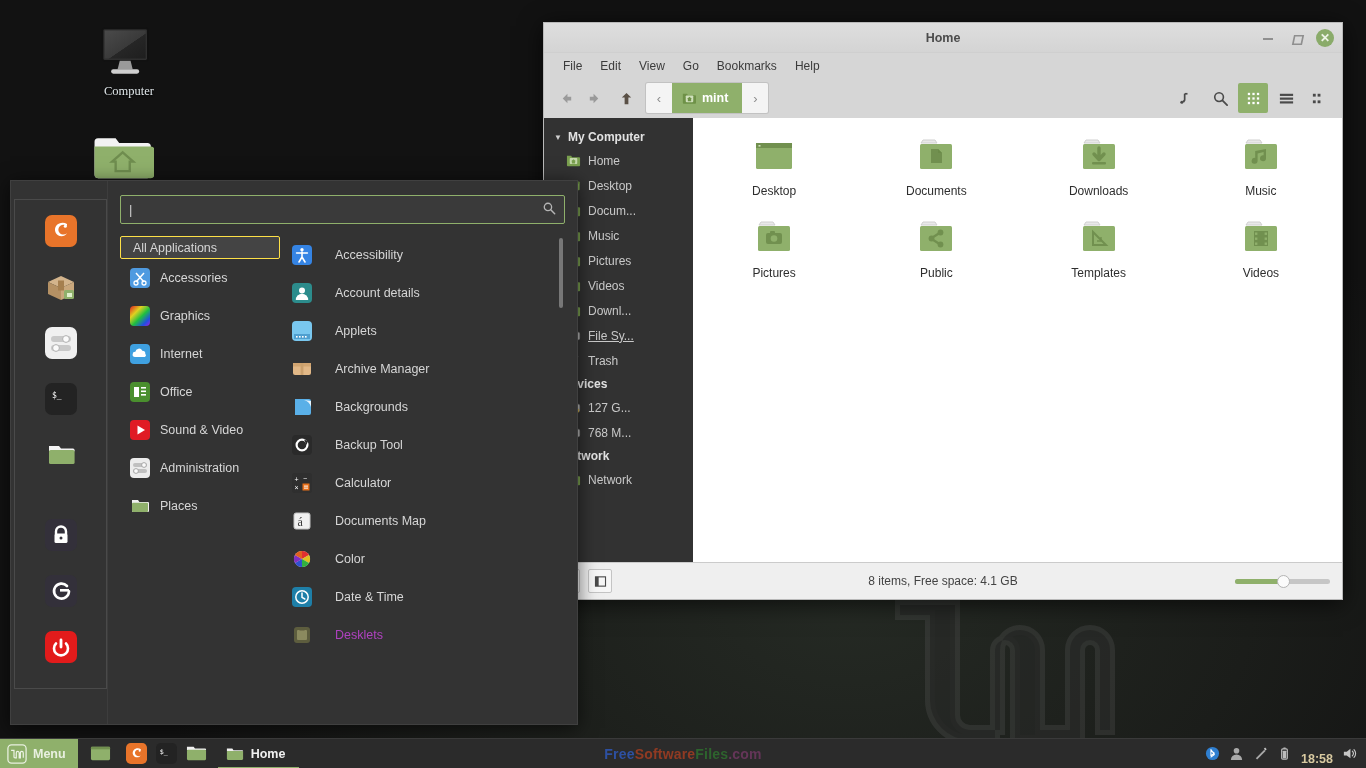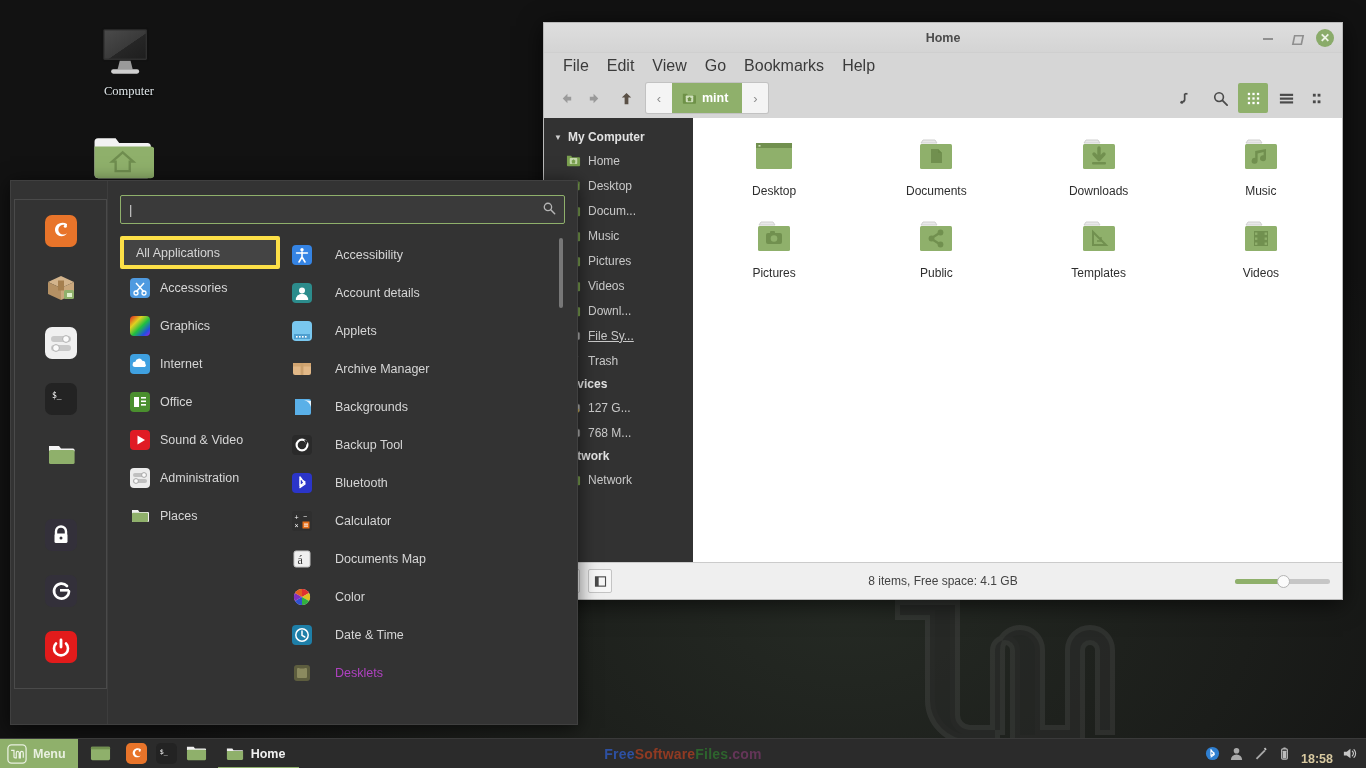--- a/index.html
+++ b/index.html
@@ -58,21 +58,21 @@
   .win-btn.min::after { content:""; position:absolute; left:3px; top:8px; width:10px; height:2px; background:#8f8f8f; }
   .win-btn.max::after { content:""; position:absolute; left:4px; top:4px; width:8px; height:8px;
     border:2px solid #8f8f8f; transform: skewX(-12deg) scale(.85); }
   .win-btn.close { width:18px; height:18px; border-radius:50%; background:#8aab6a;
     color:#edf3e6; font-size:12px; line-height:18px; text-align:center; font-weight:bold; }
 
   #nemo-menubar {
     height: 25px; display: flex; align-items: center; padding: 0 10px; gap: 0px;
     background: #d6d6d6; flex: none;
   }
-  #nemo-menubar .mi { font-size: 16px; color: #3b3b3b; padding: 2px 9px; cursor: default; }
+  #nemo-menubar .mi { font-size: 12px; color: #3b3b3b; padding: 2px 9px; cursor: default; }
 
   #nemo-toolbar {
     height: 40px; display: flex; align-items: center; padding: 0 8px;
     background: #d6d6d6; flex: none; gap: 0;
   }
   .tb-nav { width: 28px; height: 28px; display: flex; align-items: center; justify-content: center; }
   .tb-nav svg { width: 15px; height: 15px; }
 
   #breadcrumb { display: flex; height: 30px; margin-left: 6px;
     border-radius: 2px; overflow: hidden; box-shadow: 0 0 0 1px #c2c2c2; }
@@ -152,21 +152,21 @@
   }
   #menu-search .sico { color: #b5b5b5; }
   #menu-search .sico svg { width: 14px; height: 14px; }
 
   #menu-cols { display: flex; flex: 1; min-height: 0; gap: 0; }
   #cat-col { width: 160px; padding-top: 0; }
   .cat {
     display: flex; align-items: center; gap: 10px; height: 38px; padding: 0 10px;
     font-size: 12.5px; color: #d6d6d6; border-radius: 2px;
   }
-  .cat.sel { background: #444444; border: 4px solid #fde047; height: 33px; }
+  .cat.sel { background: #444444; border: 1px solid #fde047; height: 23px; }
   .cat.sel .clbl { padding-left: 2px; }
   .cat svg { width: 20px; height: 20px; flex: none; }
 
   #app-col { flex: 1; padding-left: 12px; position: relative; overflow: hidden; }
   .app { display: flex; align-items: center; gap: 23px; height: 38px; font-size: 12.5px; color: #d6d6d6; }
   .app.dim { color: #d946ef; opacity: .75; }
   .app svg { width: 20px; height: 20px; flex: none; }
   #app-scroll { position: absolute; right: 2px; top: 2px; width: 4px; height: 70px;
     background: #777; border-radius: 2px; }
 
@@ -820,27 +820,20 @@
 
           <div class="app">
             <svg viewBox="0 0 20 20">
               <rect width="20" height="20" rx="4" fill="#2a2a2a"></rect>
               <circle cx="10" cy="10" r="5.4" fill="none" stroke="#fff" stroke-width="2.2"></circle>
               <path d="M12 4.5 L16 6 L14.5 10z" fill="#2a2a2a"></path>
               </svg>
             <span>Backup Tool</span>
           </div>
 
-          <div class="app">
-            <svg viewBox="0 0 20 20">
-              <rect width="20" height="20" rx="4" fill="#2b35c9"></rect>
-              <path d="M8 5.5 L13 9 L8 13 V4 L13 11 L8 14.5" fill="none" stroke="#fff" stroke-width="1.5" stroke-linejoin="round" stroke-linecap="round"></path>
-              </svg>
-            <span>Bluetooth</span>
-          </div>
 
           <div class="app">
             <svg viewBox="0 0 20 20">
               <rect width="20" height="20" rx="3" fill="#2f2f2f"></rect>
               <text x="2.5" y="8.5" font-size="7" fill="#fff" font-family="sans-serif">+</text>
               <text x="11" y="8" font-size="7" fill="#fff" font-family="sans-serif">−</text>
               <text x="2.5" y="17" font-size="7" fill="#fff" font-family="sans-serif">×</text>
               <rect x="10.5" y="10.5" width="7" height="7" fill="#e8701a"></rect>
               <g fill="#fff">
                   <rect x="12" y="12.6" width="4" height="1"></rect>

